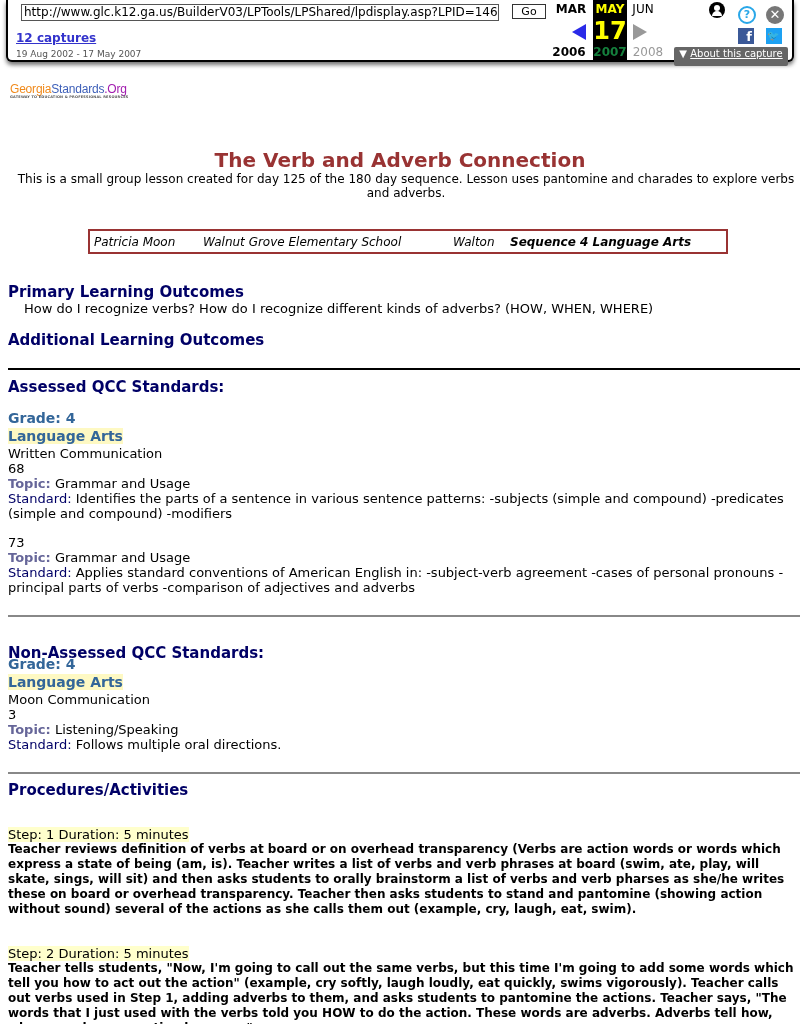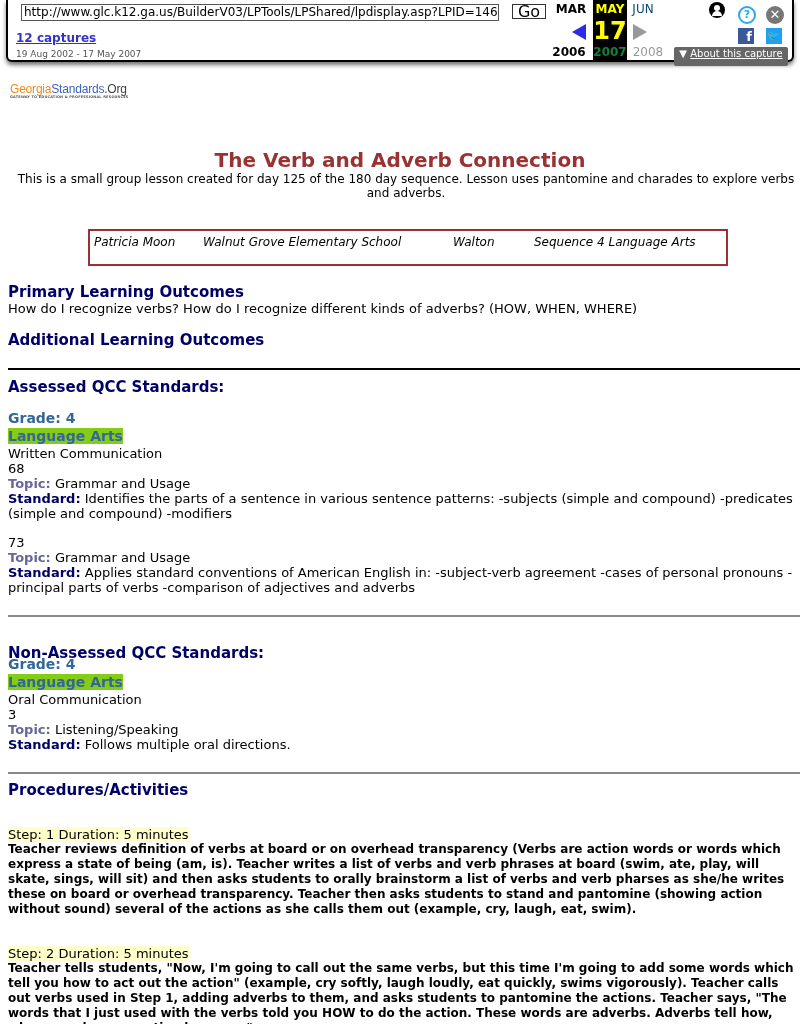--- a/index.html
+++ b/index.html
@@ -1,21 +1,21 @@
 <!DOCTYPE html>
 <html><head>
 <meta charset="utf-8">
 <style>
   html, body { margin:0; padding:0; background:#fff; }
   body { width:800px; height:1024px; overflow:hidden; position:relative; font-family:"DejaVu Sans", sans-serif; font-size:13px; color:#000; }
 
   
   .wb { position:absolute; left:6px; top:0; width:788px; height:62px; background:#fff; border:2px solid #000; border-top:none; border-radius:0 0 6px 6px; box-shadow:0 3px 4px rgba(0,0,0,0.55); box-sizing:border-box; }
   .wb-url { position:absolute; left:13px; top:4px; width:472px; height:15px; border:1px solid #555; font-size:12px; line-height:15px; padding:0 2px; white-space:nowrap; overflow:hidden; font-family:"DejaVu Sans", sans-serif; color:#000; background:#fff; }
-  .wb-go { position:absolute; left:504px; top:4px; width:34px; height:15px; border:1px solid #333; background:#fff; font-size:16px; line-height:14px; text-align:center; padding:0; font-family:"DejaVu Sans", sans-serif; }
+  .wb-go { position:absolute; left:504px; top:4px; width:34px; height:15px; border:1px solid #333; background:#fff; font-size:11px; line-height:14px; text-align:center; padding:0; font-family:"DejaVu Sans", sans-serif; }
   .wb-captures { position:absolute; left:8px; top:31px; font-size:12px; font-weight:bold; color:#3333cc; text-decoration:underline; }
   .wb-range { position:absolute; left:8px; top:49px; font-size:9px; color:#555; }
   .wb-month { position:absolute; top:2px; font-size:12px; font-weight:bold; width:36px; text-align:center; }
   .wb-year { position:absolute; top:45px; font-size:12px; font-weight:bold; width:36px; text-align:center; }
   .wb-cur { position:absolute; left:585px; top:0; width:34px; height:62px; background:#000; }
   .wb-day { position:absolute; left:585px; top:16px; width:34px; text-align:center; font-size:24px; font-weight:bold; color:#ff0; line-height:30px; }
   .wb-prev { position:absolute; left:564px; top:24px; width:0; height:0; border-top:8px solid transparent; border-bottom:8px solid transparent; border-right:14px solid #2a2ae8; }
   .wb-next { position:absolute; left:625px; top:24px; width:0; height:0; border-top:8px solid transparent; border-bottom:8px solid transparent; border-left:14px solid #999; }
   .wb-about { position:absolute; left:666px; top:47px; width:114px; height:19px; background:#666; color:#fff; font-size:10px; line-height:13px; border-radius:2px; text-align:center; }
   .wb-about span.u { text-decoration:underline; }
@@ -26,54 +26,54 @@
   .ico-help { left:730px; top:6px; width:14px; height:14px; border:2px solid #29a7e8; color:#29a7e8; font-size:11px; line-height:14px; }
   .ico-close { left:758px; top:6px; width:18px; height:18px; background:#777; color:#fff; font-size:13px; line-height:18px; }
   .ico-fb { position:absolute; left:730px; top:28px; width:16px; height:16px; background:#3b5998; color:#fff; font-weight:bold; font-size:13px; line-height:18px; text-align:right; padding-right:2px; box-sizing:border-box; }
   .ico-tw { position:absolute; left:758px; top:28px; width:16px; height:16px; background:#1da1f2; color:#fff; font-size:10px; line-height:16px; text-align:center; }
 
   
   .logo { position:absolute; left:10px; top:82px; }
   .logo-main { font-size:12px; font-family:"Liberation Sans", sans-serif; letter-spacing:-0.2px; }
   .logo-main .g { color:#f08a1c; }
   .logo-main .s { color:#3d5fb8; }
-  .logo-main .o { color:#404040; }
+  .logo-main .o { color:#a21caf; }
   .logo-tag { font-size:3.5px; color:#555; letter-spacing:0.2px; margin-top:-1px; font-weight:bold; }
 
   
   .title { position:absolute; left:0; top:148px; width:800px; text-align:center; font-size:20px; font-weight:bold; color:#993333; }
   .desc { position:absolute; left:12px; top:172px; width:788px; text-align:center; font-size:12px; line-height:14px; }
 
-  .meta { position:absolute; left:88px; top:229px; width:640px; height:37px; border:2px solid #993333; box-sizing:border-box; font-size:12px; font-style:italic; }
+  .meta { position:absolute; left:88px; top:229px; width:640px; height:25px; border:2px solid #993333; box-sizing:border-box; font-size:12px; font-style:italic; }
   .meta span { position:absolute; top:4px; }
 
   .h2 { position:absolute; left:8px; font-size:15px; font-weight:bold; color:#000066; }
   .txt { position:absolute; left:8px; font-size:13px; line-height:15px; }
   .hr { position:absolute; left:8px; width:792px; }
   .grade { position:absolute; left:8px; font-size:14px; font-weight:bold; color:#336699; }
-  .subj { position:absolute; left:8px; font-size:14px; font-weight:bold; color:#336699; background:#84cc16; }
+  .subj { position:absolute; left:8px; font-size:14px; font-weight:bold; color:#336699; background:#fef9c3; }
   .lbl-topic { color:#666699; font-weight:bold; }
-  .lbl-std { color:#000066; font-weight:bold; }
+  .lbl-std { color:#000066; font-weight:normal; }
   .block { position:absolute; left:8px; width:792px; font-size:13px; line-height:15px; }
   .step { position:absolute; left:8px; font-size:13px; background:#ffffcc; line-height:15px; }
   .proc { position:absolute; left:8px; width:792px; font-size:12px; font-weight:bold; line-height:15px; }
 </style>
 </head>
 <body>
 
 <div class="wb">
   <div class="wb-url">http://www.glc.k12.ga.us/BuilderV03/LPTools/LPShared/lpdisplay.asp?LPID=1469</div>
   <button class="wb-go">Go</button>
   <div class="wb-captures">12 captures</div>
   <div class="wb-range">19 Aug 2002 - 17 May 2007</div>
 
   <div class="wb-month" style="left:545px;color:#000;">MAR</div>
   <div class="wb-cur"></div>
   <div class="wb-month" style="left:584px;color:#ff0;">MAY</div>
-  <div class="wb-month" style="left:617px;color:#0c4a6e;font-weight:normal;">JUN</div>
+  <div class="wb-month" style="left:617px;color:#000000;font-weight:normal;">JUN</div>
 
   <div class="wb-prev"></div>
   <div class="wb-day">17</div>
   <div class="wb-next"></div>
 
   <div class="wb-year" style="left:543px;color:#000;">2006</div>
   <div class="wb-year" style="left:584px;color:#15803d;">2007</div>
   <div class="wb-year" style="left:622px;color:#999;font-weight:normal;">2008</div>
 
   <div class="ico ico-user"></div>
@@ -93,25 +93,25 @@
   <div class="logo-tag">GATEWAY TO EDUCATION &amp; PROFESSIONAL RESOURCES</div>
 </div>
 
 <div class="title">The Verb and Adverb Connection</div>
 <div class="desc">This is a small group lesson created for day 125 of the 180 day sequence. Lesson uses pantomine and charades to explore verbs and adverbs.</div>
 
 <div class="meta">
   <span style="left:4px;">Patricia Moon</span>
   <span style="left:113px;">Walnut Grove Elementary School</span>
   <span style="left:363px;">Walton</span>
-  <span style="left:444px;">Sequence 4 Language Arts</span>
+  <span style="left:420px;font-weight:bold;">Sequence 4 Language Arts</span>
 </div>
 
 <div class="h2" style="top:283px;">Primary Learning Outcomes</div>
-<div class="txt" style="top:301px;">How do I recognize verbs? How do I recognize different kinds of adverbs? (HOW, WHEN, WHERE)</div>
+<div class="txt" style="top:301px;margin-left:16px;">How do I recognize verbs? How do I recognize different kinds of adverbs? (HOW, WHEN, WHERE)</div>
 
 <div class="h2" style="top:331px;">Additional Learning Outcomes</div>
 
 <div class="hr" style="top:368px;border-top:2px solid #000;"></div>
 
 <div class="h2" style="top:378px;">Assessed QCC Standards:</div>
 <div class="grade" style="top:410px;">Grade: 4</div>
 <div class="subj" style="top:428px;">Language Arts</div>
 <div class="txt" style="top:446px;">Written Communication</div>
 
@@ -121,21 +121,21 @@
 
 <div class="txt" style="top:535px;">73</div>
 <div class="txt" style="top:550px;"><span class="lbl-topic">Topic:</span> <span>Grammar and Usage</span></div>
 <div class="block" style="top:565px;"><span class="lbl-std">Standard:</span> <span>Applies standard conventions of American English in: -subject-verb agreement -cases of personal pronouns -principal parts of verbs -comparison of adjectives and adverbs</span></div>
 
 <div class="hr" style="top:615px;border-top:2px solid #888;"></div>
 
 <div class="h2" style="top:624px;margin-top:20px;">Non-Assessed QCC Standards:</div>
 <div class="grade" style="top:656px;">Grade: 4</div>
 <div class="subj" style="top:674px;">Language Arts</div>
-<div class="txt" style="top:692px;">Oral Communication</div>
+<div class="txt" style="top:692px;">Moon Communication</div>
 <div class="txt" style="top:707px;">3</div>
 <div class="txt" style="top:722px;"><span class="lbl-topic">Topic:</span> <span>Listening/Speaking</span></div>
 <div class="block" style="top:737px;"><span class="lbl-std">Standard:</span> <span>Follows multiple oral directions.</span></div>
 
 <div class="hr" style="top:772px;border-top:2px solid #888;"></div>
 
 <div class="h2" style="top:781px;">Procedures/Activities</div>
 
 <div class="step" style="top:827px;">Step:  1 Duration: 5 minutes</div>
 <div class="proc" style="top:842px;">Teacher reviews definition of verbs at board or on overhead transparency (Verbs are action words or words which express a state of being (am, is). Teacher writes a list of verbs and verb phrases at board (swim, ate, play, will skate, sings, will sit) and then asks students to orally brainstorm a list of verbs and verb pharses as she/he writes these on board or overhead transparency. Teacher then asks students to stand and pantomine (showing action without sound) several of the actions as she calls them out (example, cry, laugh, eat, swim).</div>

